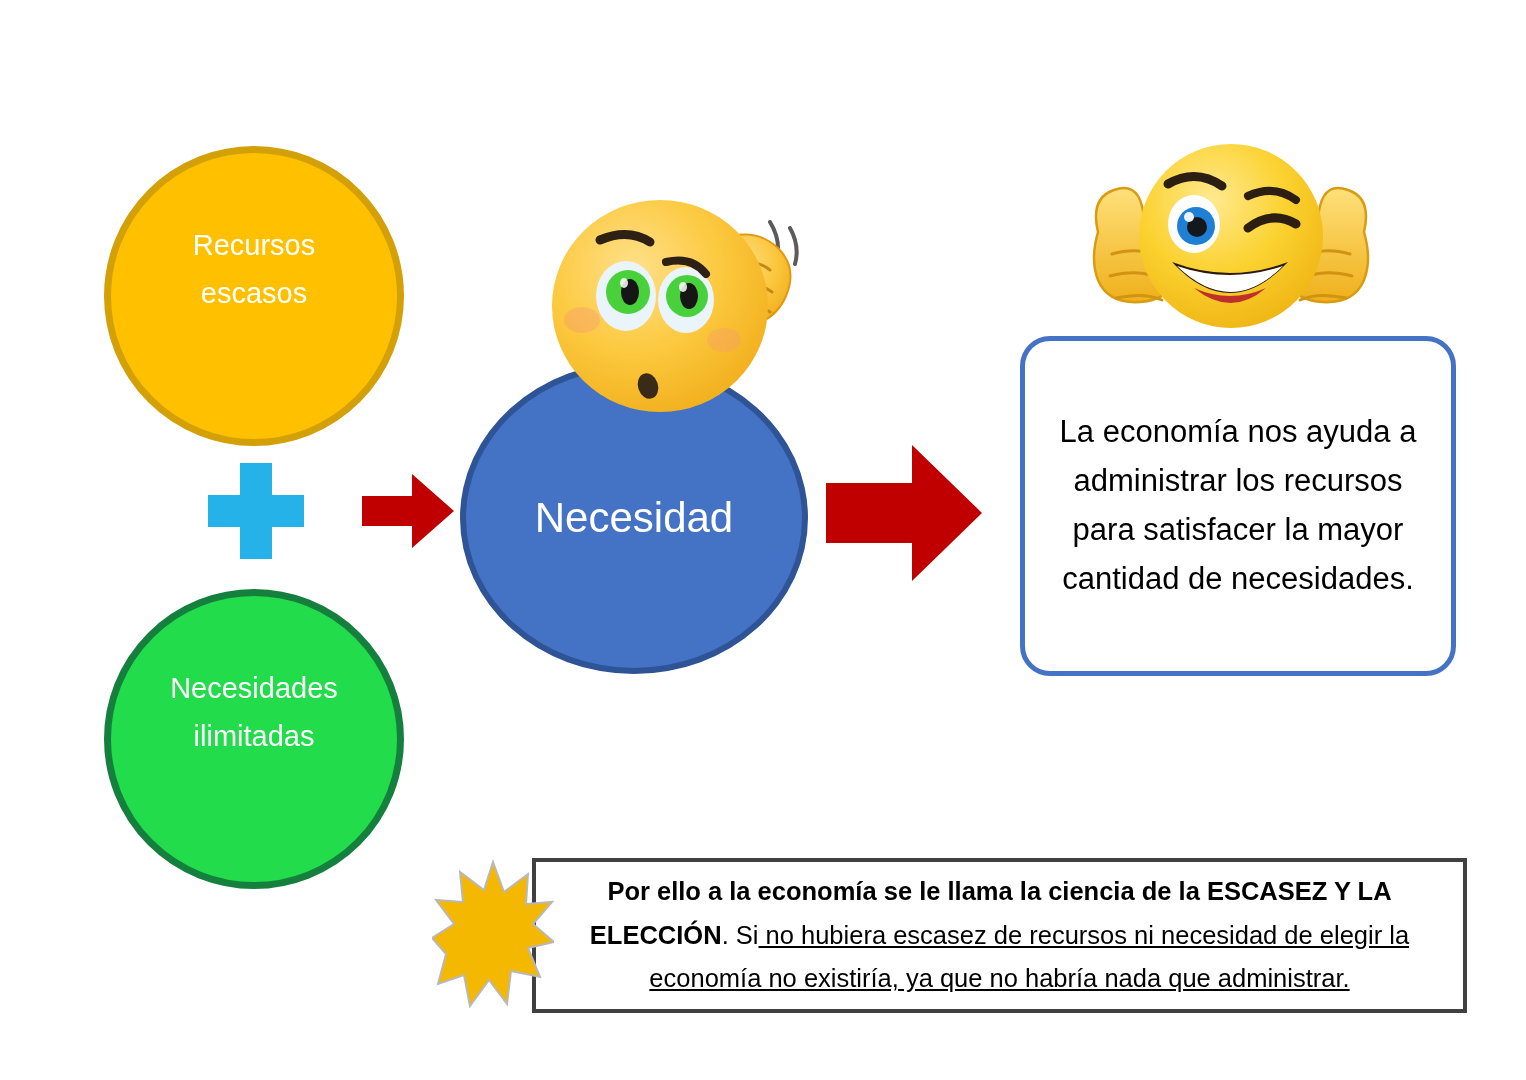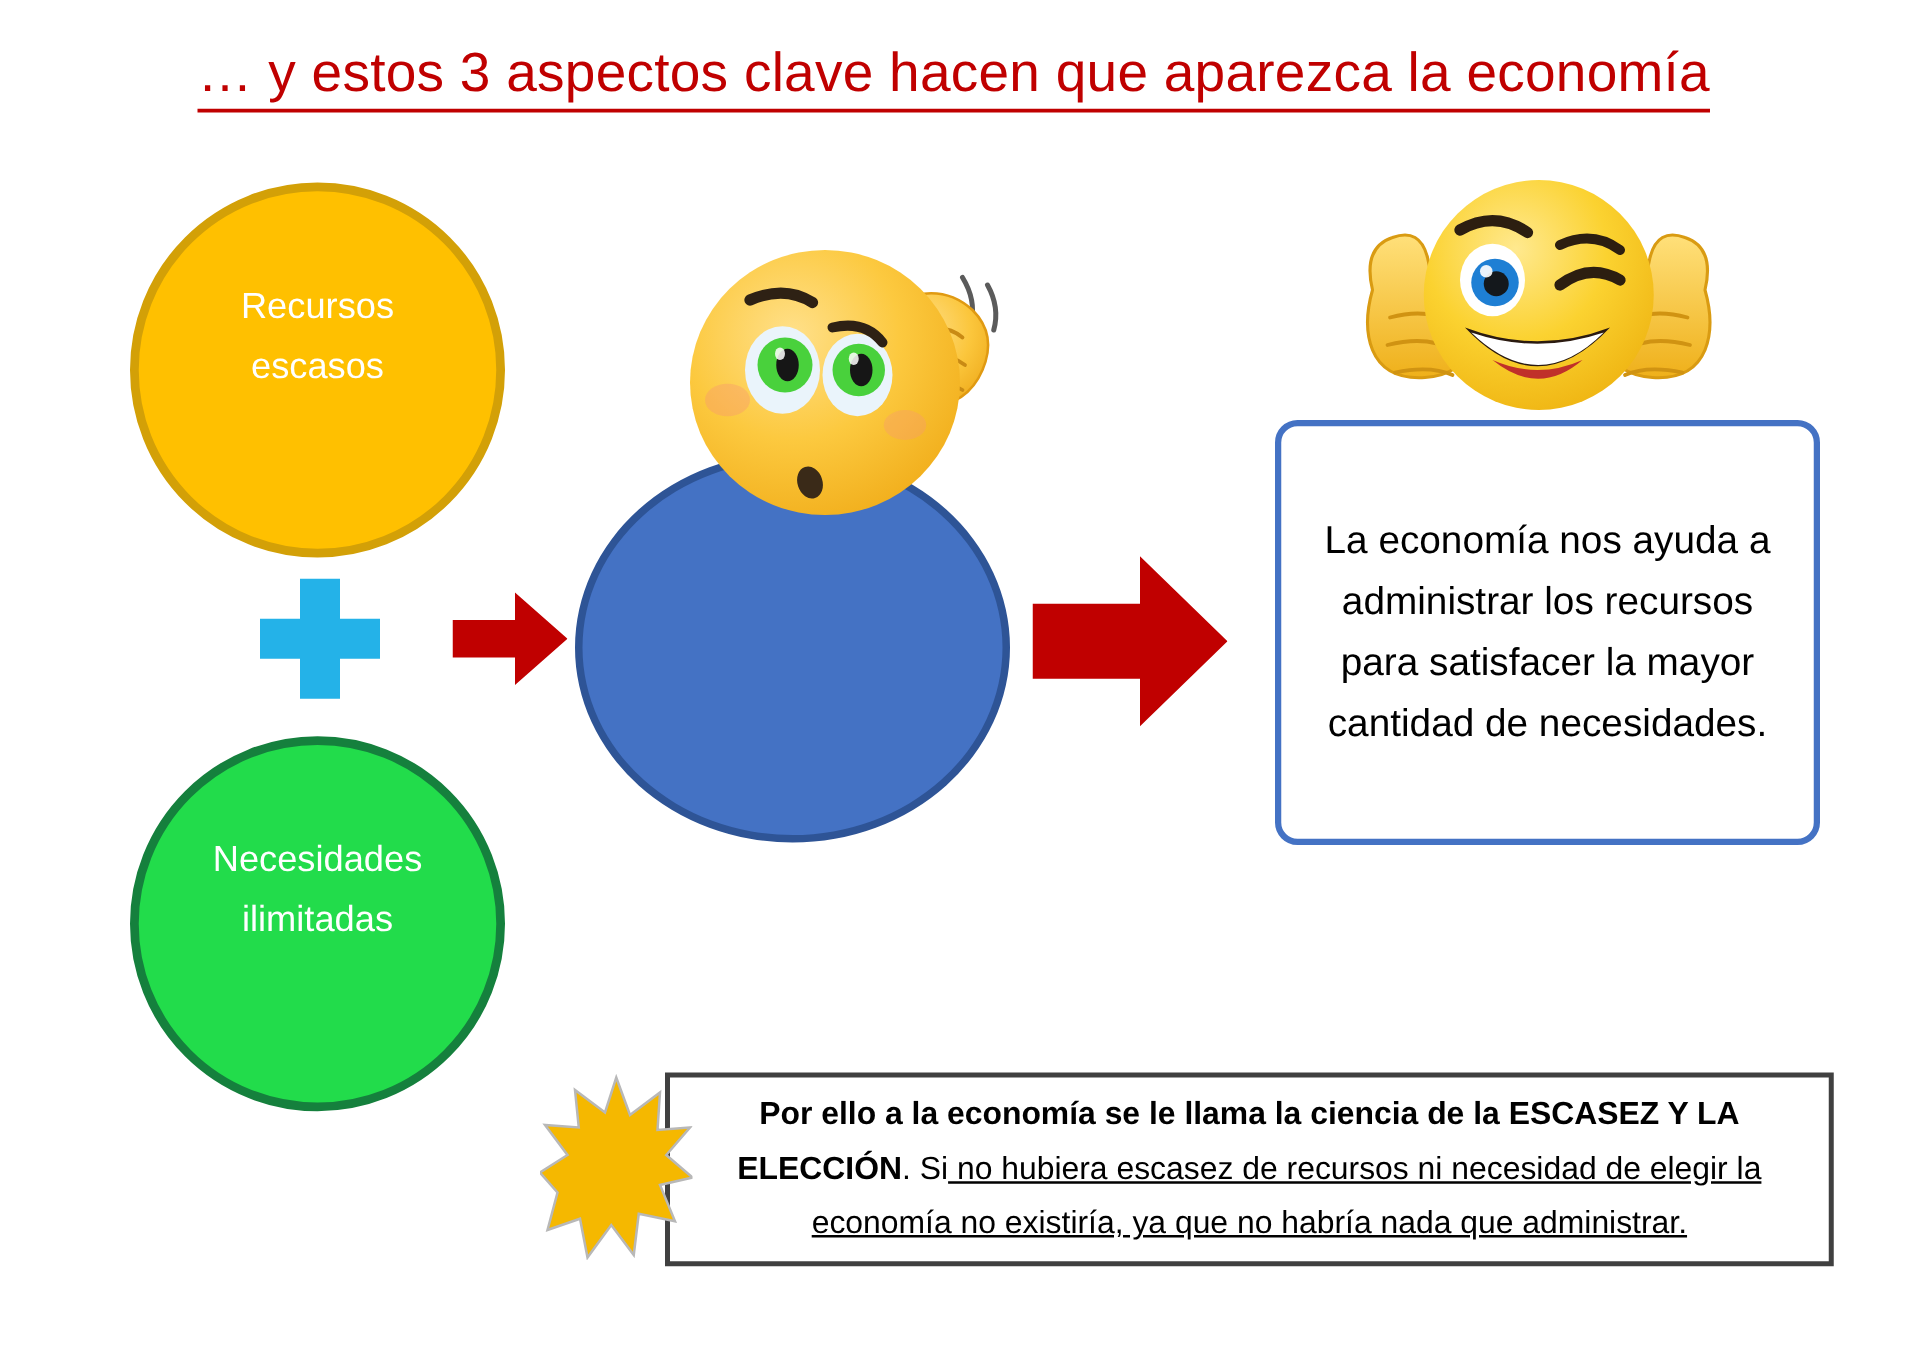--- a/index.html
+++ b/index.html
@@ -105,21 +105,21 @@
   
   #econ-box {
     position: absolute;
     left: 1020px;
     top: 336px;
     width: 436px;
     height: 340px;
     box-sizing: border-box;
     background: #ffffff;
     border: 5px solid #4472C4;
-    border-radius: 18px;
+    border-radius: 30px;
     display: flex;
     align-items: center;
     justify-content: center;
     z-index: 3;
   }
   #econ-box-text {
     font-size: 31px;
     line-height: 1.58;
     color: #000000;
     text-align: center;
@@ -178,23 +178,20 @@
     width: 310px;
     height: 202px;
     z-index: 4;
   }
 </style>
 </head>
 <body>
 
 <div id="stage">
 
-  <div id="title">
-    <span class="tx">… y estos 3 aspectos clave hacen que aparezca la economía</span>
-  </div>
 
   <div class="circle" id="circle-resources">
     <span class="ln">Recursos</span>
     <span class="ln">escasos</span>
   </div>
 
   <div class="circle" id="circle-needs">
     <span class="ln">Necesidades</span>
     <span class="ln">ilimitadas</span>
   </div>
@@ -202,20 +199,21 @@
   <div id="plus-sign">
     <div class="bar-h"></div>
     <div class="bar-v"></div>
   </div>
 
   <svg class="red-arrow" id="arrow-small" viewBox="0 0 92 78">
     <polygon points="0,24 50,24 50,2 92,39 50,76 50,54 0,54" fill="#C00000"></polygon>
   </svg>
 
   <div class="circle" id="circle-choice">
+    <span class="ln">Necesidad</span>
   </div>
 
   <svg class="red-arrow" id="arrow-big" viewBox="0 0 156 144">
     <polygon points="0,42 86,42 86,4 156,72 86,140 86,102 0,102" fill="#C00000"></polygon>
   </svg>
 
   <svg id="emoji-thinking" viewBox="0 0 286 232">
     <defs>
       <radialGradient id="faceG" cx="38%" cy="32%" r="72%">
         <stop offset="0%" stop-color="#FFE08A"></stop>

